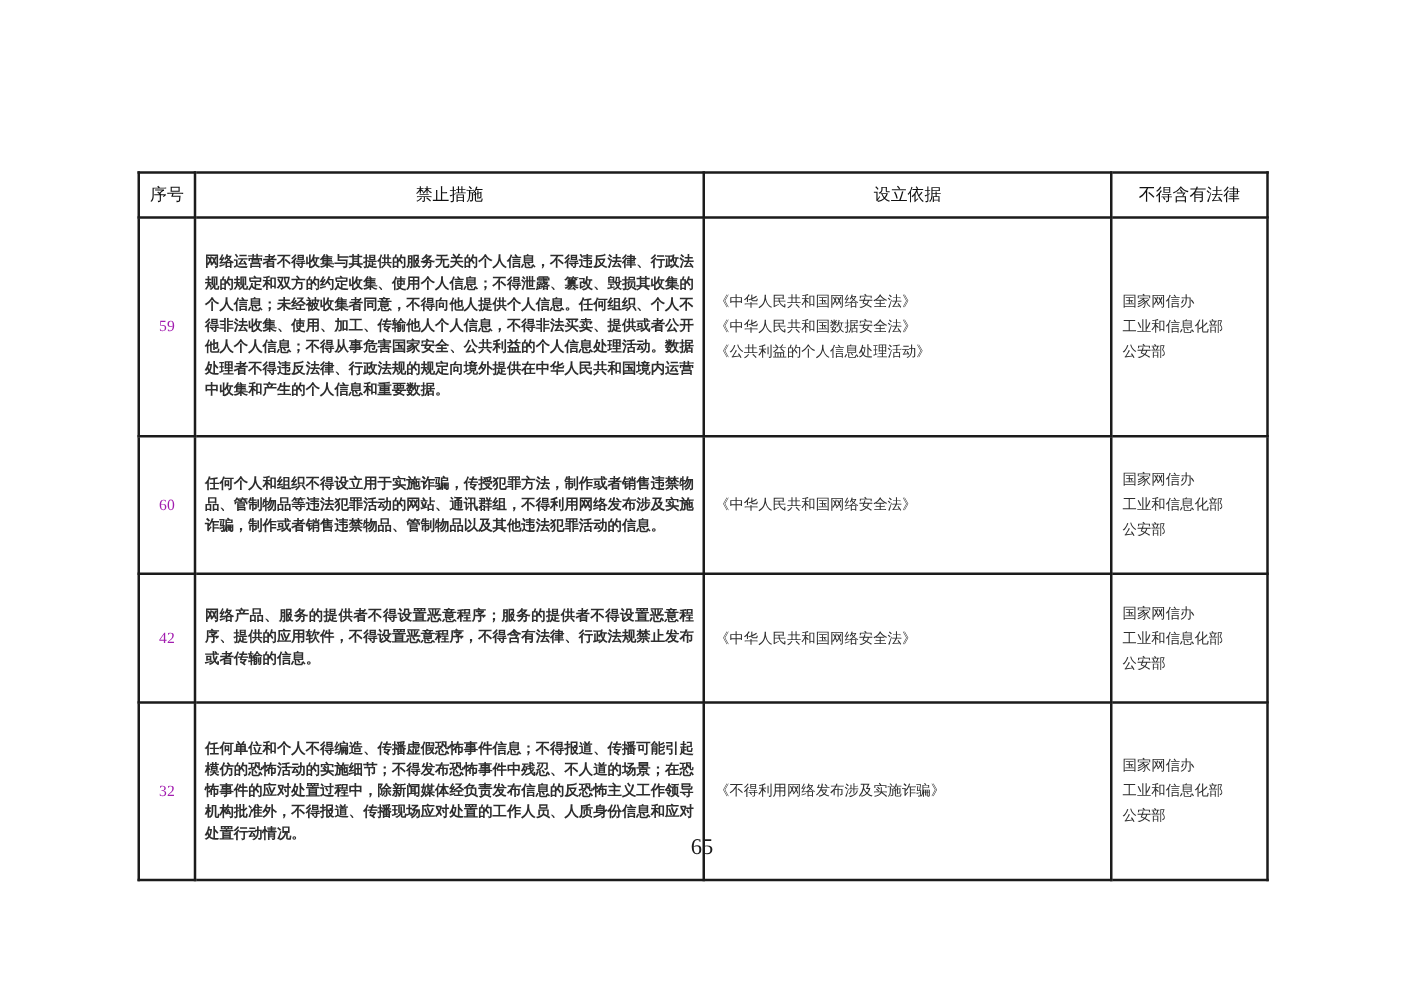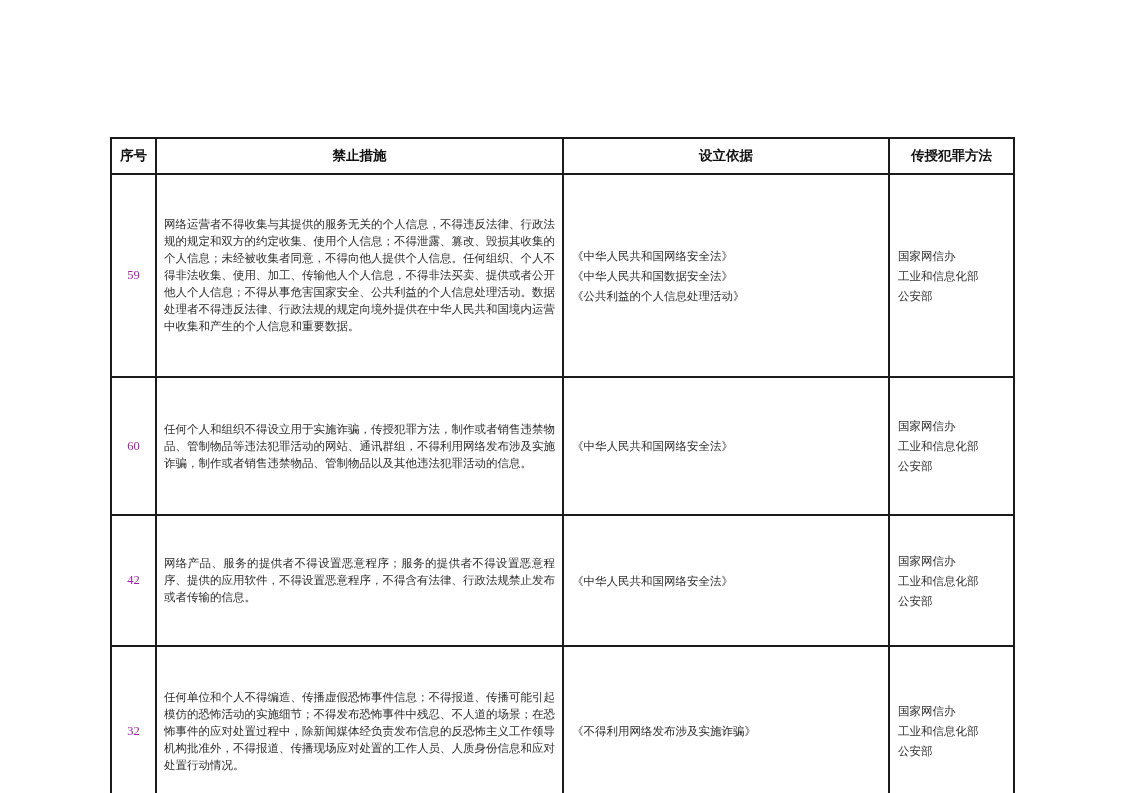--- a/index.html
+++ b/index.html
@@ -29,37 +29,38 @@
     table-layout: fixed;
   }
   .doc-table th, .doc-table td {
     border: 2px solid #1b1b1b;
     vertical-align: middle;
     overflow: hidden;
   }
   .doc-table th {
     height: 34px;
     font-size: 13.5px;
-    font-weight: bold;
+    font-weight: normal;
     text-align: center;
     color: #111111;
     padding: 0 2px;
   }
   td.cell-no {
     text-align: center;
     font-size: 12.5px;
     color: #a21caf;
   }
   td.cell-measure {
     font-size: 11.5px;
     line-height: 17px;
     text-align: justify;
     text-justify: inter-ideograph;
-    padding: 20px 7px;
+    padding: 6px 7px;
     color: #2e2e2e;
+    font-weight: bold;
   }
   td.cell-basis, td.cell-dept {
     font-size: 11.5px;
     line-height: 20px;
     padding: 4px 8px;
     color: #2e2e2e;
     border-radius: 31px;
   }
   tr.row-59 td { height: 161px; }
   tr.row-60 td { height: 96px; }
@@ -85,21 +86,21 @@
       <col style="width:45px">
       <col style="width:407px">
       <col style="width:326px">
       <col style="width:125px">
     </colgroup>
     <thead>
       <tr>
         <th>序号</th>
         <th>禁止措施</th>
         <th>设立依据</th>
-        <th>传授犯罪方法</th>
+        <th>不得含有法律</th>
       </tr>
     </thead>
     <tbody>
       <tr class="row-59">
         <td class="cell-no">59</td>
         <td class="cell-measure">网络运营者不得收集与其提供的服务无关的个人信息，不得违反法律、行政法规的规定和双方的约定收集、使用个人信息；不得泄露、篡改、毁损其收集的个人信息；未经被收集者同意，不得向他人提供个人信息。任何组织、个人不得非法收集、使用、加工、传输他人个人信息，不得非法买卖、提供或者公开他人个人信息；不得从事危害国家安全、公共利益的个人信息处理活动。数据处理者不得违反法律、行政法规的规定向境外提供在中华人民共和国境内运营中收集和产生的个人信息和重要数据。</td>
         <td class="cell-basis">
           <div>《中华人民共和国网络安全法》</div>
           <div>《中华人民共和国数据安全法》</div>
           <div>《公共利益的个人信息处理活动》</div>
@@ -142,14 +143,15 @@
         </td>
         <td class="cell-dept">
           <div>国家网信办</div>
           <div>工业和信息化部</div>
           <div>公安部</div>
         </td>
       </tr>
     </tbody>
   </table>
 
+  <div class="page-number">65</div>
 
 </div>
 
 </body></html>

